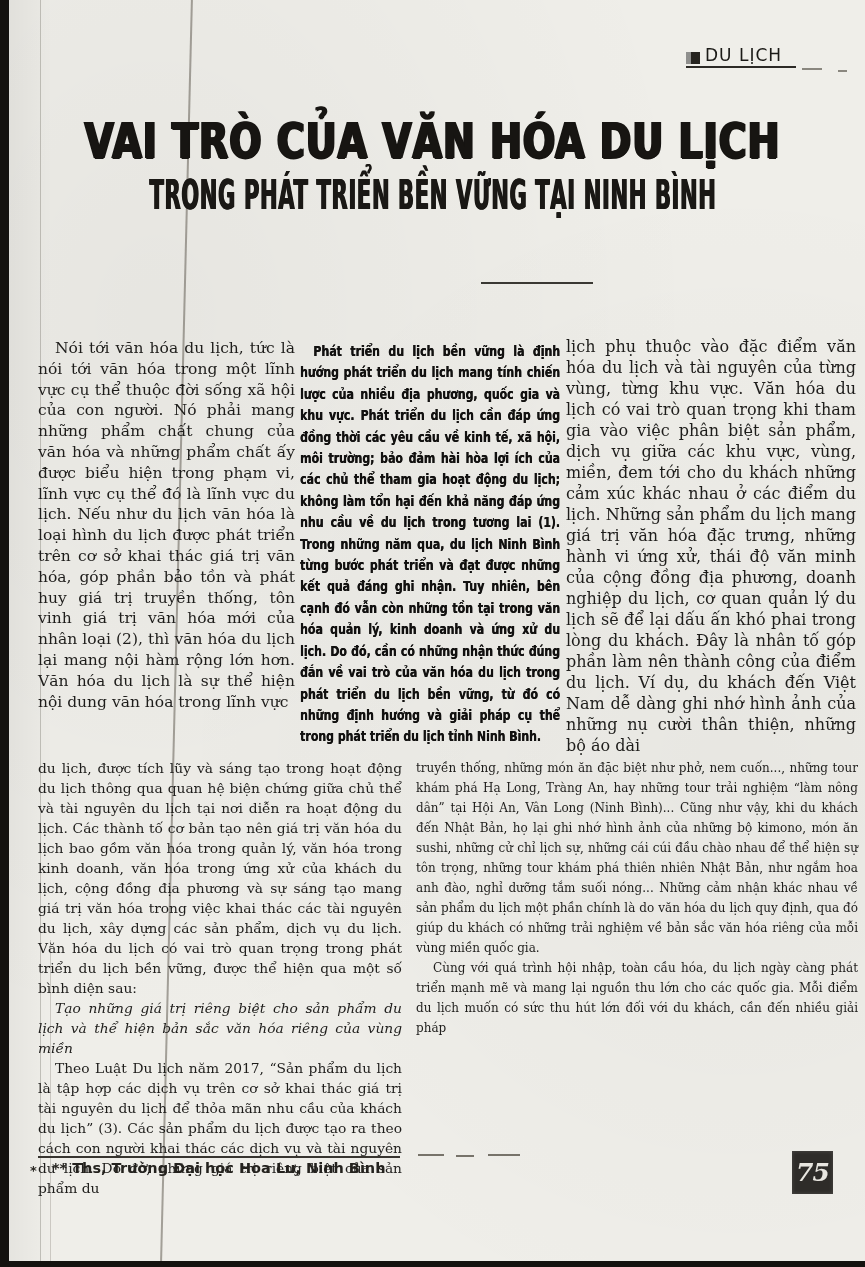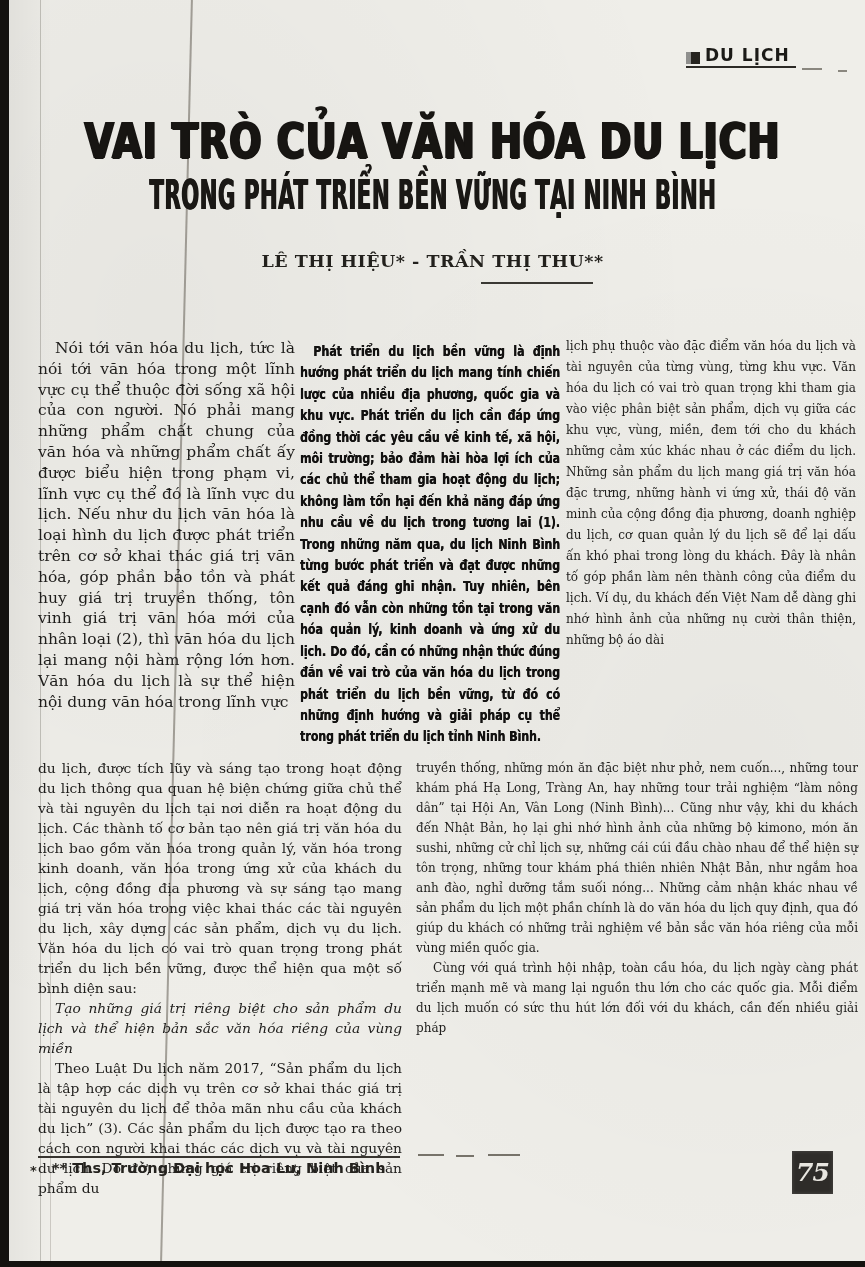--- a/index.html
+++ b/index.html
@@ -17,21 +17,21 @@
     color:#1e1d1b;
   }
   
   .edge-left{position:absolute;left:0;top:0;width:9px;height:100%;background:#14120f;}
   .edge-bottom{position:absolute;left:0;bottom:0;width:100%;height:6px;background:#14120f;}
   .fold-line{position:absolute;left:191px;top:-4px;width:2px;height:1290px;background:rgba(85,80,70,0.5);transform:rotate(1.4deg);transform-origin:top left;}
   .crease-1{position:absolute;left:40px;top:0;width:1px;height:100%;background:rgba(110,105,95,0.35);}
   .crease-2{position:absolute;left:50px;top:940px;width:1px;height:327px;background:rgba(110,105,95,0.28);}
   
   .section-bullet{position:absolute;left:686px;top:52px;width:14px;height:12px;background:linear-gradient(90deg,#8f8f8d 38%,#26241f 38%);}
-  .section-label{position:absolute;left:705px;top:45px;font-family:"DejaVu Sans",sans-serif;font-weight:bold;font-size:17px;letter-spacing:1px;color:#1b1a17;}
+  .section-label{position:absolute;left:705px;top:45px;font-family:"DejaVu Sans",sans-serif;font-weight:normal;font-size:17px;letter-spacing:1px;color:#1b1a17;}
   .section-rule{position:absolute;left:686px;top:66px;width:110px;height:2px;background:#2c2a26;}
   .section-dash1{position:absolute;left:802px;top:68px;width:20px;height:2px;background:#8a877f;}
   .section-dash2{position:absolute;left:838px;top:70px;width:9px;height:2px;background:#8a877f;}
   
   .title1{
     position:absolute;left:50%;top:112px;white-space:nowrap;
     transform:translateX(-50%) scaleY(1.32);transform-origin:center top;
     font-family:"DejaVu Sans",sans-serif;font-weight:bold;font-size:38px;letter-spacing:1px;
     color:#171512;text-shadow:1.3px 0 0 currentColor,-1.3px 0 0 currentColor,0 0.6px 0 currentColor;
   }
@@ -53,21 +53,21 @@
   .col1{left:38px;top:338px;width:257px;font-size:15.5px;line-height:20.8px;}
   .col1 .heading{font-weight:bold;font-size:16px;text-indent:17px;}
   .abstract-wrap{position:absolute;left:300px;top:341px;width:260px;height:416px;overflow:hidden;}
   .abstract-inner{
     width:332px;transform:scaleX(0.783);transform-origin:left top;
     font-family:"DejaVu Sans",sans-serif;font-weight:bold;
     font-size:14px;line-height:21.4px;text-align:justify;color:#121110;
     text-shadow:0.4px 0 0 currentColor;
   }
   .abstract-inner p{margin:0;text-indent:17px;}
-  .col3{left:566px;top:336px;width:290px;font-size:12px;line-height:21px;}
+  .col3{left:566px;top:336px;width:290px;font-size:16px;line-height:21px;}
   .botleft{left:38px;top:758px;width:364px;font-size:13.8px;line-height:20px;}
   .botright{left:416px;top:758px;width:442px;font-size:12px;line-height:20px;}
   .subhead{font-style:italic;text-indent:17px;}
   
   .footnote-rule{position:absolute;left:38px;top:1156px;width:362px;height:1.5px;background:#37342f;}
   .footnote-dash1{position:absolute;left:418px;top:1154px;width:26px;height:1.5px;background:#77736a;}
   .footnote-dash2{position:absolute;left:456px;top:1155px;width:18px;height:1.5px;background:#77736a;}
   .footnote-dash3{position:absolute;left:488px;top:1154px;width:32px;height:1.5px;background:#77736a;}
   .footnote-star{position:absolute;left:30px;top:1163px;font-family:"DejaVu Sans",sans-serif;font-weight:bold;font-size:13px;color:#2a2823;}
   .footnote{
@@ -98,21 +98,20 @@
   <div class="crease-2"></div>
 
   <div class="section-bullet"></div>
   <div class="section-label">DU LỊCH</div>
   <div class="section-rule"></div>
   <div class="section-dash1"></div>
   <div class="section-dash2"></div>
 
   <div class="title1">VAI TRÒ CỦA VĂN HÓA DU LỊCH</div>
   <div class="title2">TRONG PHÁT TRIỂN BỀN VỮNG TẠI NINH BÌNH</div>
-  <div class="authors">LÊ THỊ HIỆU* -  TRẦN THỊ THU**</div>
   <div class="authors-underline"></div>
 
   <div class="textcol col1">
     <p class="indent">Nói tới văn hóa du lịch, tức là nói tới văn hóa trong một lĩnh vực cụ thể thuộc đời sống xã hội của con người. Nó phải mang những phẩm chất chung của văn hóa và những phẩm chất ấy được biểu hiện trong phạm vi, lĩnh vực cụ thể đó là lĩnh vực du lịch. Nếu như du lịch văn hóa là loại hình du lịch được phát triển trên cơ sở khai thác giá trị văn hóa, góp phần bảo tồn và phát huy giá trị truyền thống, tôn vinh giá trị văn hóa mới của nhân loại (2), thì văn hóa du lịch lại mang nội hàm rộng lớn hơn. Văn hóa du lịch là sự thể hiện nội dung văn hóa trong lĩnh vực</p>
   </div>
 
   <div class="abstract-wrap">
     <div class="abstract-inner">
       <p>Phát triển du lịch bền vững là định hướng phát triển du lịch mang tính chiến lược của nhiều địa phương, quốc gia và khu vực. Phát triển du lịch cần đáp ứng đồng thời các yêu cầu về kinh tế, xã hội, môi trường; bảo đảm hài hòa lợi ích của các chủ thể tham gia hoạt động du lịch; không làm tổn hại đến khả năng đáp ứng nhu cầu về du lịch trong tương lai (1). Trong những năm qua, du lịch Ninh Bình từng bước phát triển và đạt được những kết quả đáng ghi nhận. Tuy nhiên, bên cạnh đó vẫn còn những tồn tại trong văn hóa quản lý, kinh doanh và ứng xử du lịch. Do đó, cần có những nhận thức đúng đắn về vai trò của văn hóa du lịch trong phát triển du lịch bền vững, từ đó có những định hướng và giải pháp cụ thể trong phát triển du lịch tỉnh Ninh Bình.</p>
     </div>

